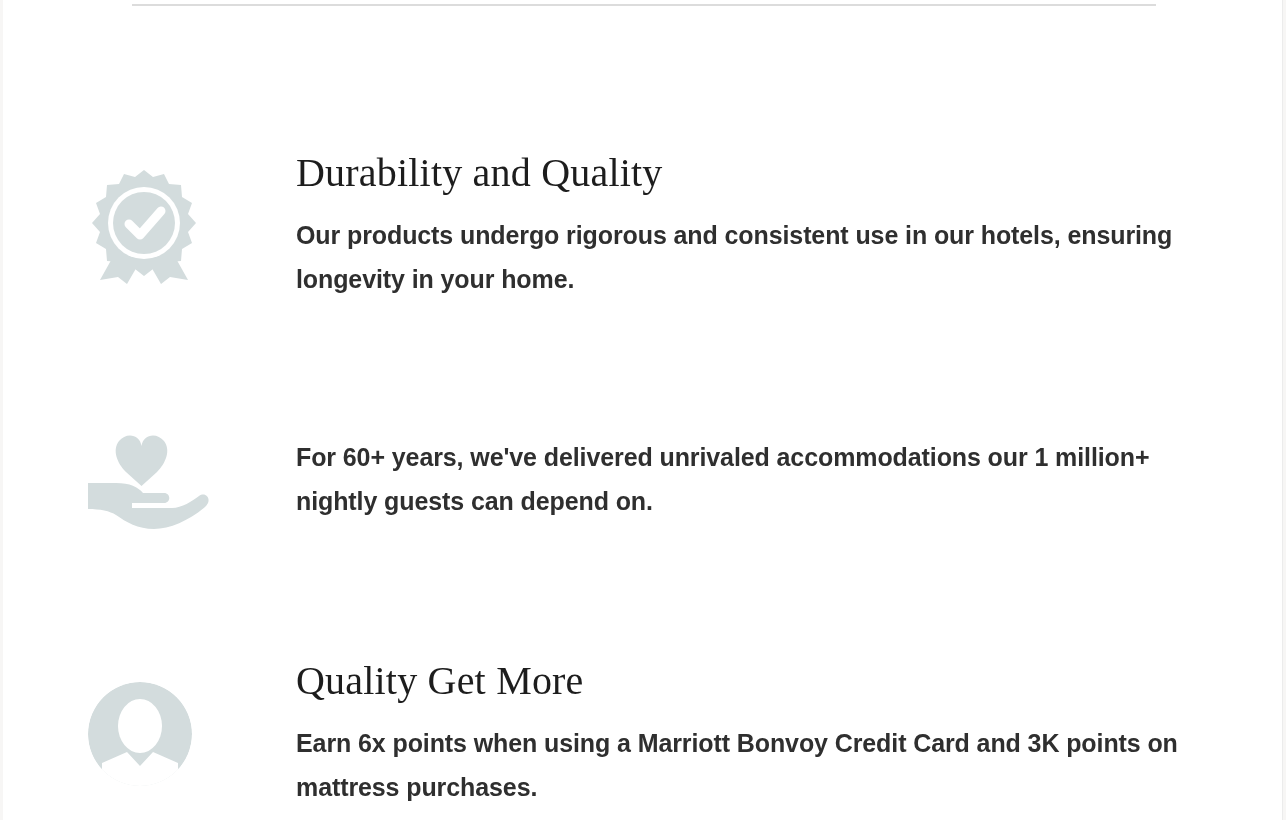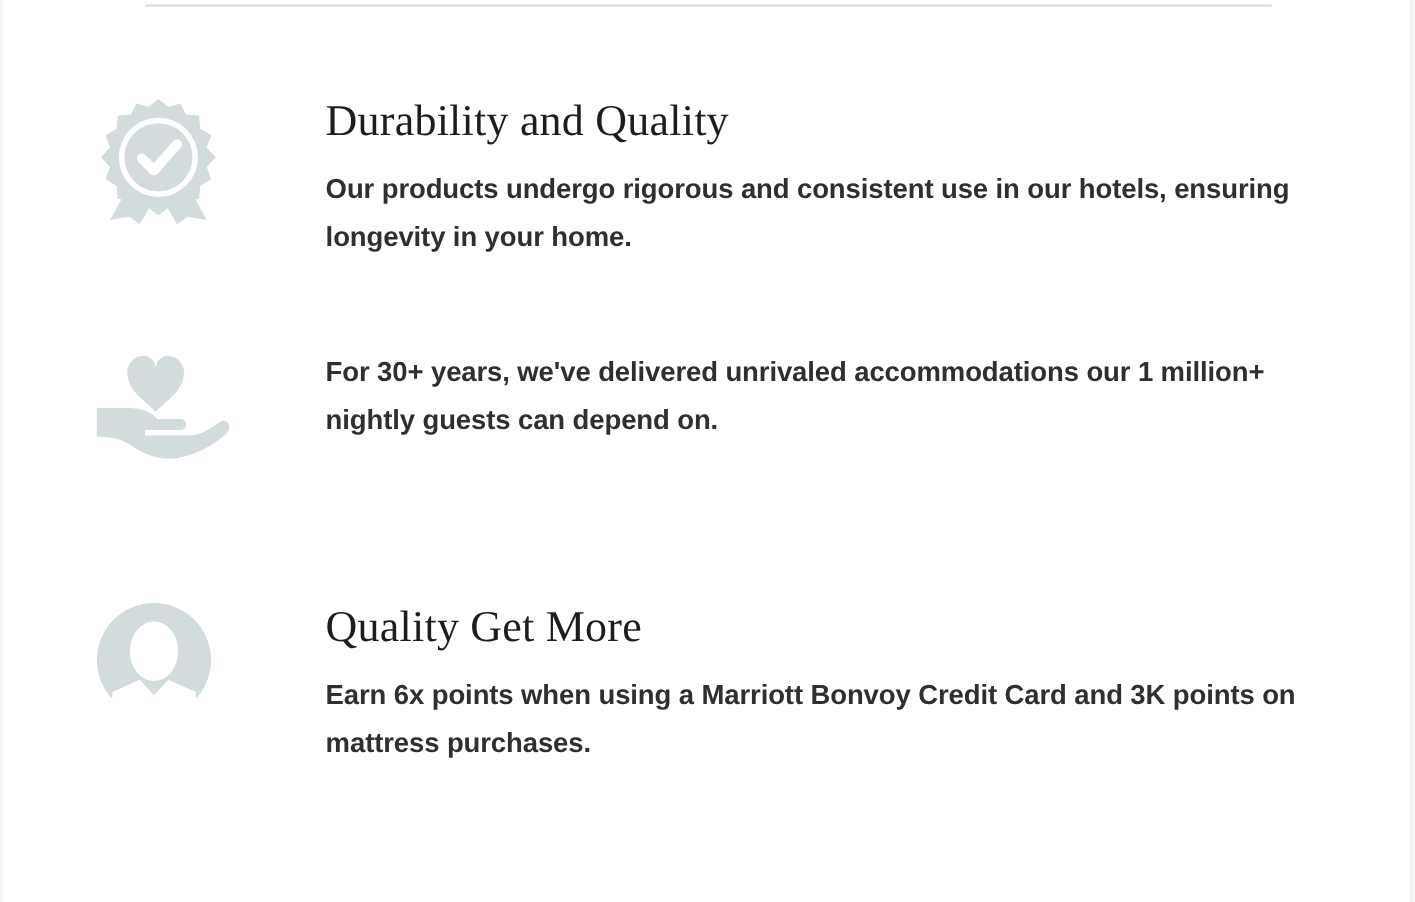--- a/index.html
+++ b/index.html
@@ -38,22 +38,23 @@
   .features {
     position: absolute;
     left: 0;
     top: 86px;
     width: 1280px;
   }
 
   .feature-row {
     position: relative;
     display: flex;
-    align-items: flex-start;
+    align-items: center;
     min-height: 230px;
+    margin-top: 24px;
   }
 
   .icon-cell {
     width: 293px;
     flex: 0 0 293px;
     display: flex;
     justify-content: flex-start;
     padding-left: 83px;
     box-sizing: border-box;
     padding-top: 2px;
@@ -142,21 +143,21 @@
                      C96 78, 106 71, 113 66
                      C120 61, 127 70, 119 77
                      C104 90, 84 99, 68 99
                      C52 99, 40 92, 30 85
                      C24 81, 14 79, 2 79
                      Z"></path>
           </g>
         </svg>
       </div>
       <div class="text-cell">
-        <p class="feature-desc">For 30+ years, we've delivered unrivaled accommodations our 1 million+ nightly guests can depend on.</p>
+        <p class="feature-desc">For 60+ years, we've delivered unrivaled accommodations our 1 million+ nightly guests can depend on.</p>
       </div>
     </div>
 
     <div class="feature-row">
       <div class="icon-cell">
         <svg width="108" height="104" viewBox="0 0 108 104" aria-hidden="true">
           <defs>
             <clipPath id="avatar-clip">
               <circle cx="54" cy="52" r="52"></circle>
             </clipPath>

